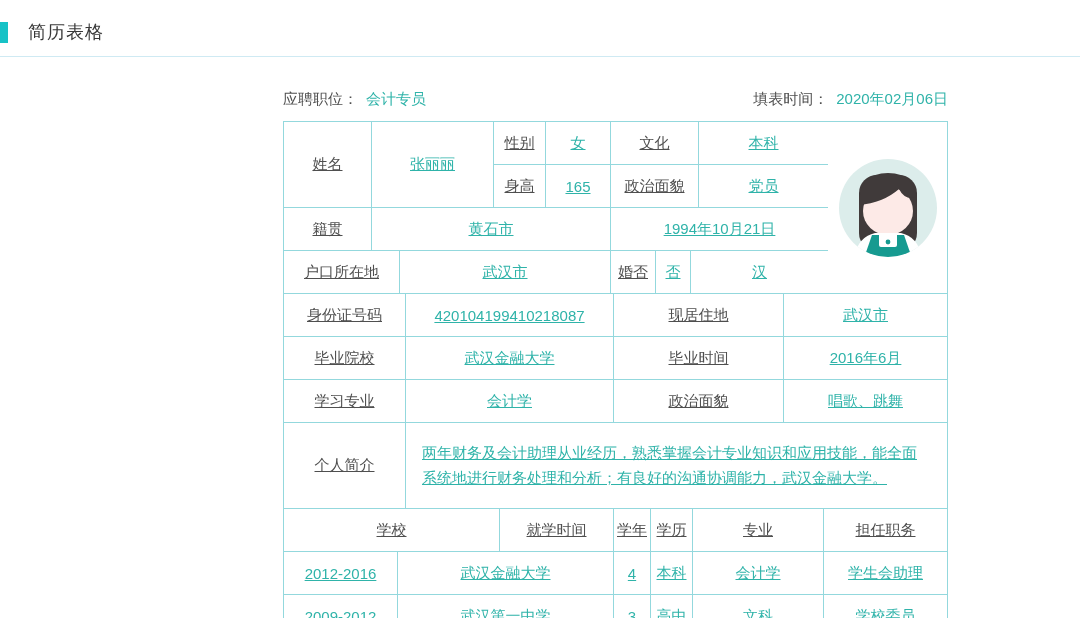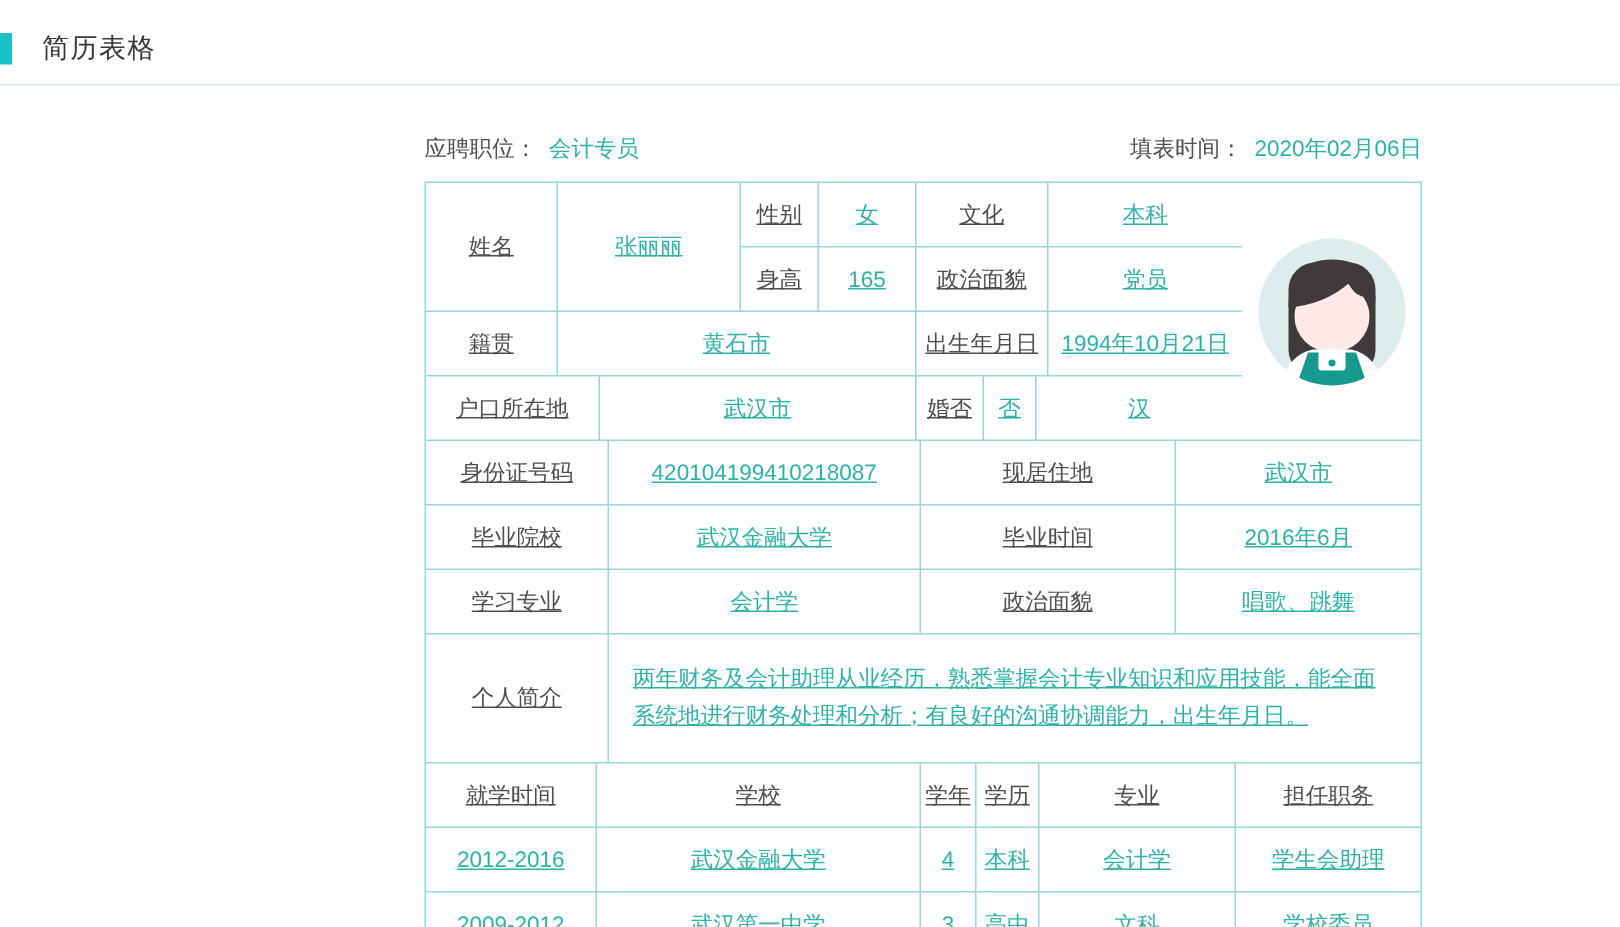--- a/index.html
+++ b/index.html
@@ -92,21 +92,20 @@
               <div class="c v wa2">165</div>
               <div class="c l wa3">政治面貌</div>
               <div class="c v flex1 last">党员</div>
             </div>
           </div>
         </div>
 
         <div class="row">
           <div class="c l w88">籍贯</div>
           <div class="c v wc2">黄石市</div>
-          <div class="c l wc3">出生年月日</div>
           <div class="c v flex1 last">1994年10月21日</div>
         </div>
 
         <div class="row">
           <div class="c l wd1">户口所在地</div>
           <div class="c v wd2">武汉市</div>
           <div class="c l wd3">婚否</div>
           <div class="c v wd4">否</div>
           <div class="c v flex1 last">汉</div>
         </div>
@@ -150,26 +149,26 @@
 
     <div class="row">
       <div class="c l we1">学习专业</div>
       <div class="c v we2">会计学</div>
       <div class="c l we3">政治面貌</div>
       <div class="c v flex1 last">唱歌、跳舞</div>
     </div>
 
     <div class="intro-row">
       <div class="c l we1" style="height:86px;">个人简介</div>
-      <div class="c v flex1 last intro-text" style="height:86px;">两年财务及会计助理从业经历，熟悉掌握会计专业知识和应用技能，能全面系统地进行财务处理和分析；有良好的沟通协调能力，出生年月日。</div>
+      <div class="c v flex1 last intro-text" style="height:86px;">两年财务及会计助理从业经历，熟悉掌握会计专业知识和应用技能，能全面系统地进行财务处理和分析；有良好的沟通协调能力，武汉金融大学。</div>
     </div>
 
     <div class="row">
+      <div class="c l wt2">学校</div>
       <div class="c l wt1">就学时间</div>
-      <div class="c l wt2">学校</div>
       <div class="c l wt3">学年</div>
       <div class="c l wt4">学历</div>
       <div class="c l wt5">专业</div>
       <div class="c l flex1 last">担任职务</div>
     </div>
 
     <div class="row">
       <div class="c v wt1">2012-2016</div>
       <div class="c v wt2">武汉金融大学</div>
       <div class="c v wt3">4</div>

